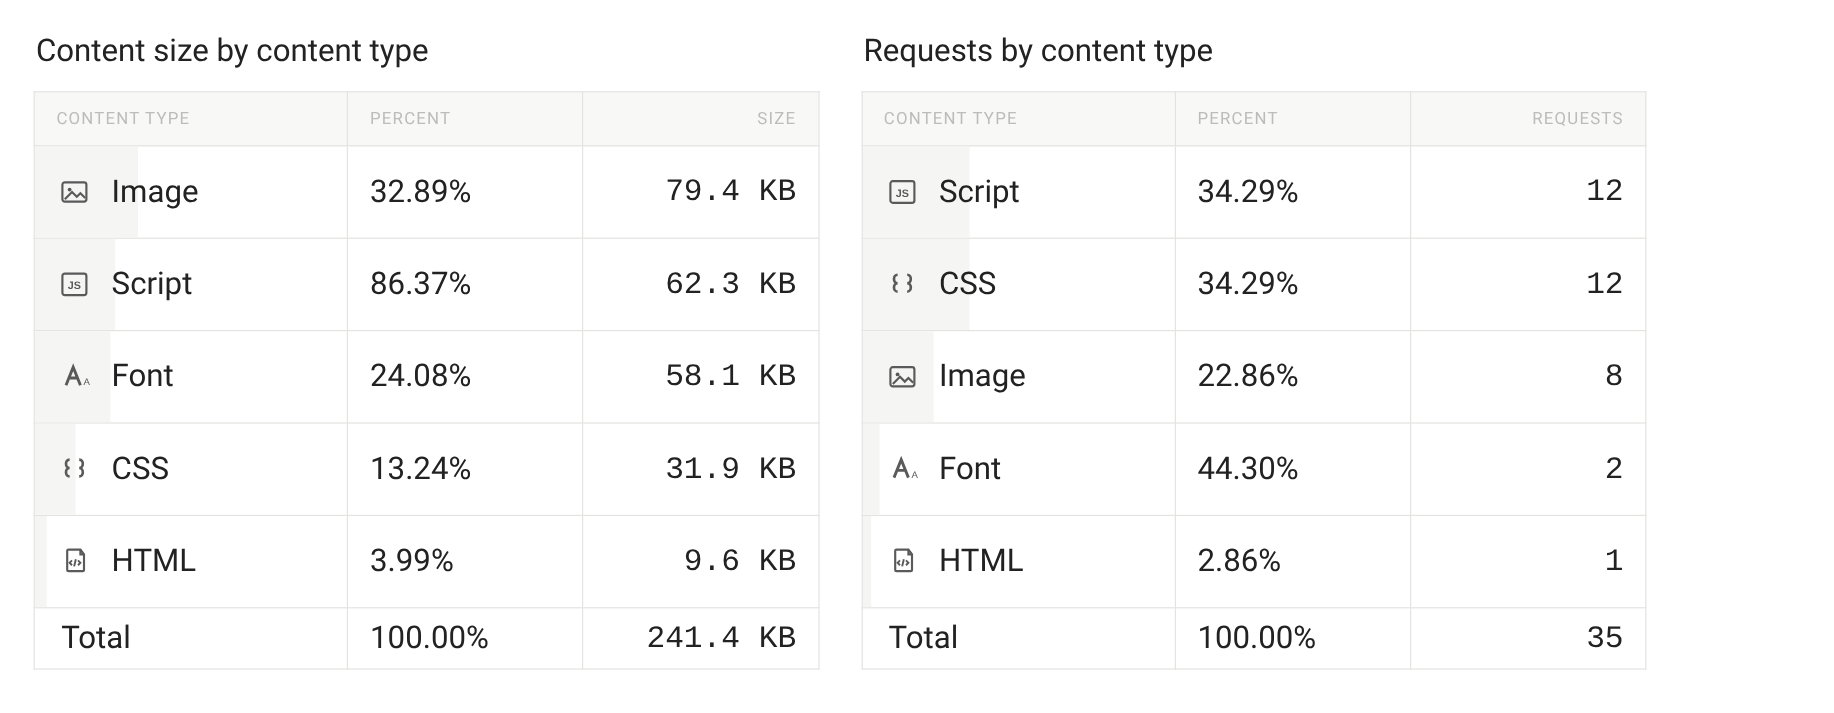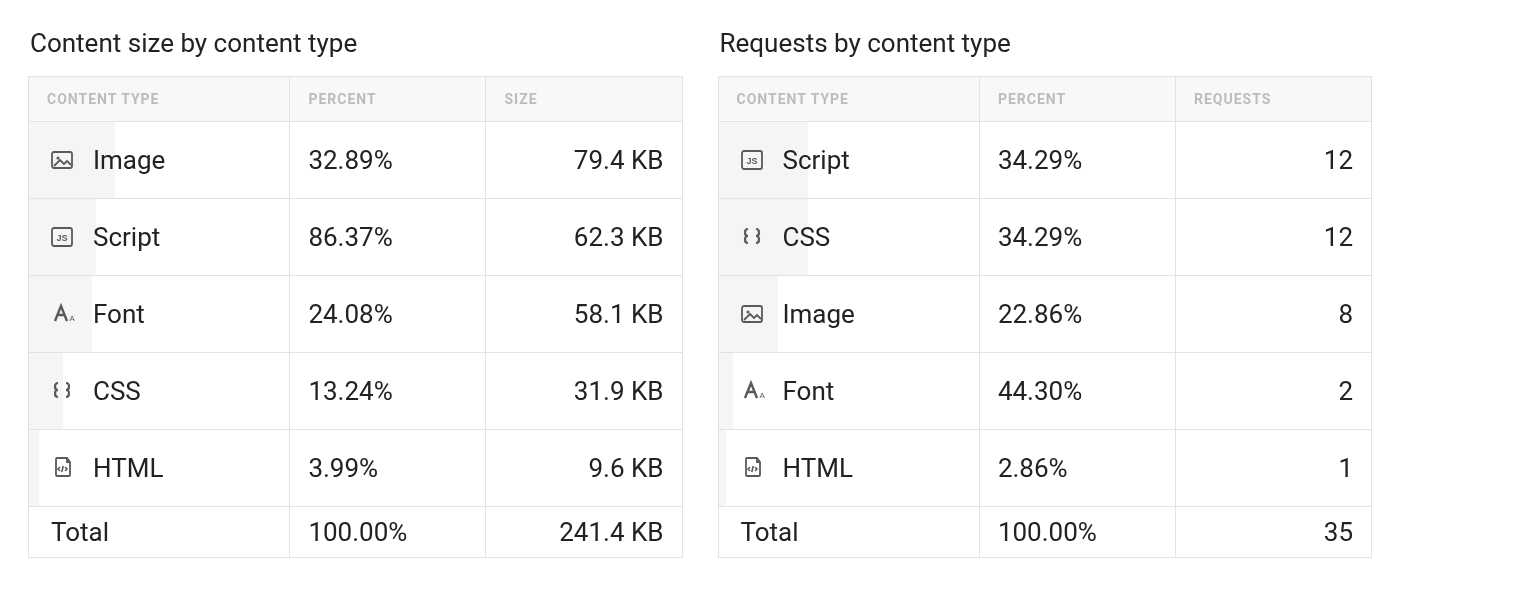--- a/index.html
+++ b/index.html
@@ -30,28 +30,28 @@
   table.data {
     width: 100%;
     border-collapse: collapse;
     table-layout: fixed;
   }
   table.data thead th {
     background: #f8f8f7;
     color: #bcbcbc;
     font-size: 14px;
     letter-spacing: 1px;
-    font-weight: 700;
+    font-weight: 400;
     text-align: left;
     padding: 14px 18px;
     border: 1px solid #e3e3e2;
     text-transform: uppercase;
   }
   table.data thead th.num, table.data td.num {
-    text-align: left;
+    text-align: right;
   }
   table.data tbody td {
     border: 1px solid #e3e3e2;
     padding: 0;
     font-size: 26px;
     color: #222;
     vertical-align: middle;
   }
   
   .barcell {
@@ -84,21 +84,21 @@
     align-items: center;
     justify-content: center;
   }
   .icon-slot svg { width: 26px; height: 26px; stroke: currentColor; fill: none; stroke-width: 1.8; }
   .valcell {
     padding: 0 18px;
     height: 76px;
     display: flex;
     align-items: center;
   }
-  .valcell.num { justify-content: flex-end; }
+  .valcell.num { justify-content: flex-end; font-family: Liberation Mono, monospace; }
   
   tr.total td {
     font-size: 22px;
     color: #222;
   }
   tr.total .barcell { height: 50px; text-align: center; }
   tr.total .valcell { height: 50px; }
   tr.total .barcontent { padding-left: 22px; }
   
   col.c-type { width: 40%; }

